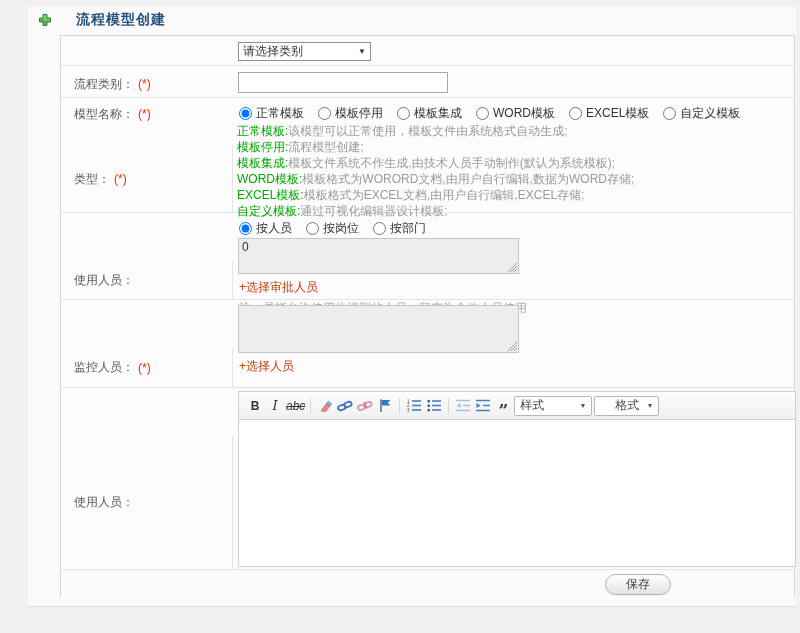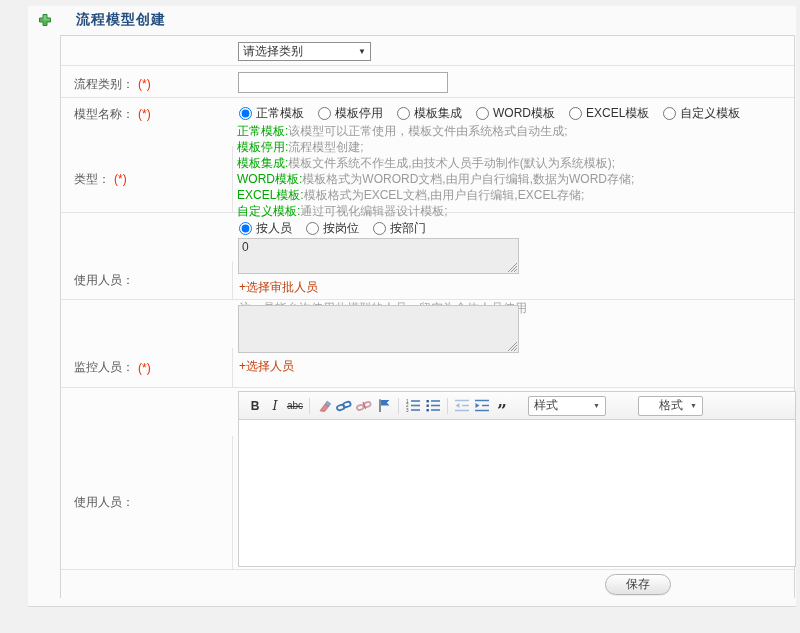--- a/index.html
+++ b/index.html
@@ -119,28 +119,28 @@
     display: flex; align-items: center;
     padding: 0 6px;
   }
   .tb-btn {
     display: inline-flex; align-items: center; justify-content: center;
     min-width: 18px; height: 20px; margin: 0 1px;
     border-radius: 2px; cursor: pointer; color: #333;
   }
   .tb-bold { font-weight: bold; font-size: 12px; }
   .tb-italic { font-style: italic; font-family: "DejaVu Serif", serif; font-size: 13px; }
-  .tb-strike { font-size: 10px; text-decoration: line-through; }
+  .tb-strike { font-size: 12px; text-decoration: line-through; font-style: italic; }
   .tb-quote { font-family: "DejaVu Serif", serif; font-size: 17px; font-weight: bold; line-height: 8px; padding-top: 8px; }
   .tb-sep { width: 1px; height: 16px; background: #d8d8d8; margin: 0 4px; }
   .combo {
     display: inline-flex; align-items: center; justify-content: space-between;
     height: 20px; background: #fff;
     border: 1px solid #b6b6b6; border-radius: 2px;
-    margin: 0 16px; padding: 0 5px;
+    margin: 0 1px; padding: 0 5px;
     color: #474747; cursor: pointer;
   }
   .combo.styles { width: 78px; }
   .combo.format { width: 65px; padding-left: 20px; }
   .combo .caret { font-size: 7px; color: #555; margin-left: 6px; }
   .editor-body { height: 146px; background: #fff; }
 
   
   .save-btn {
     display: block;

